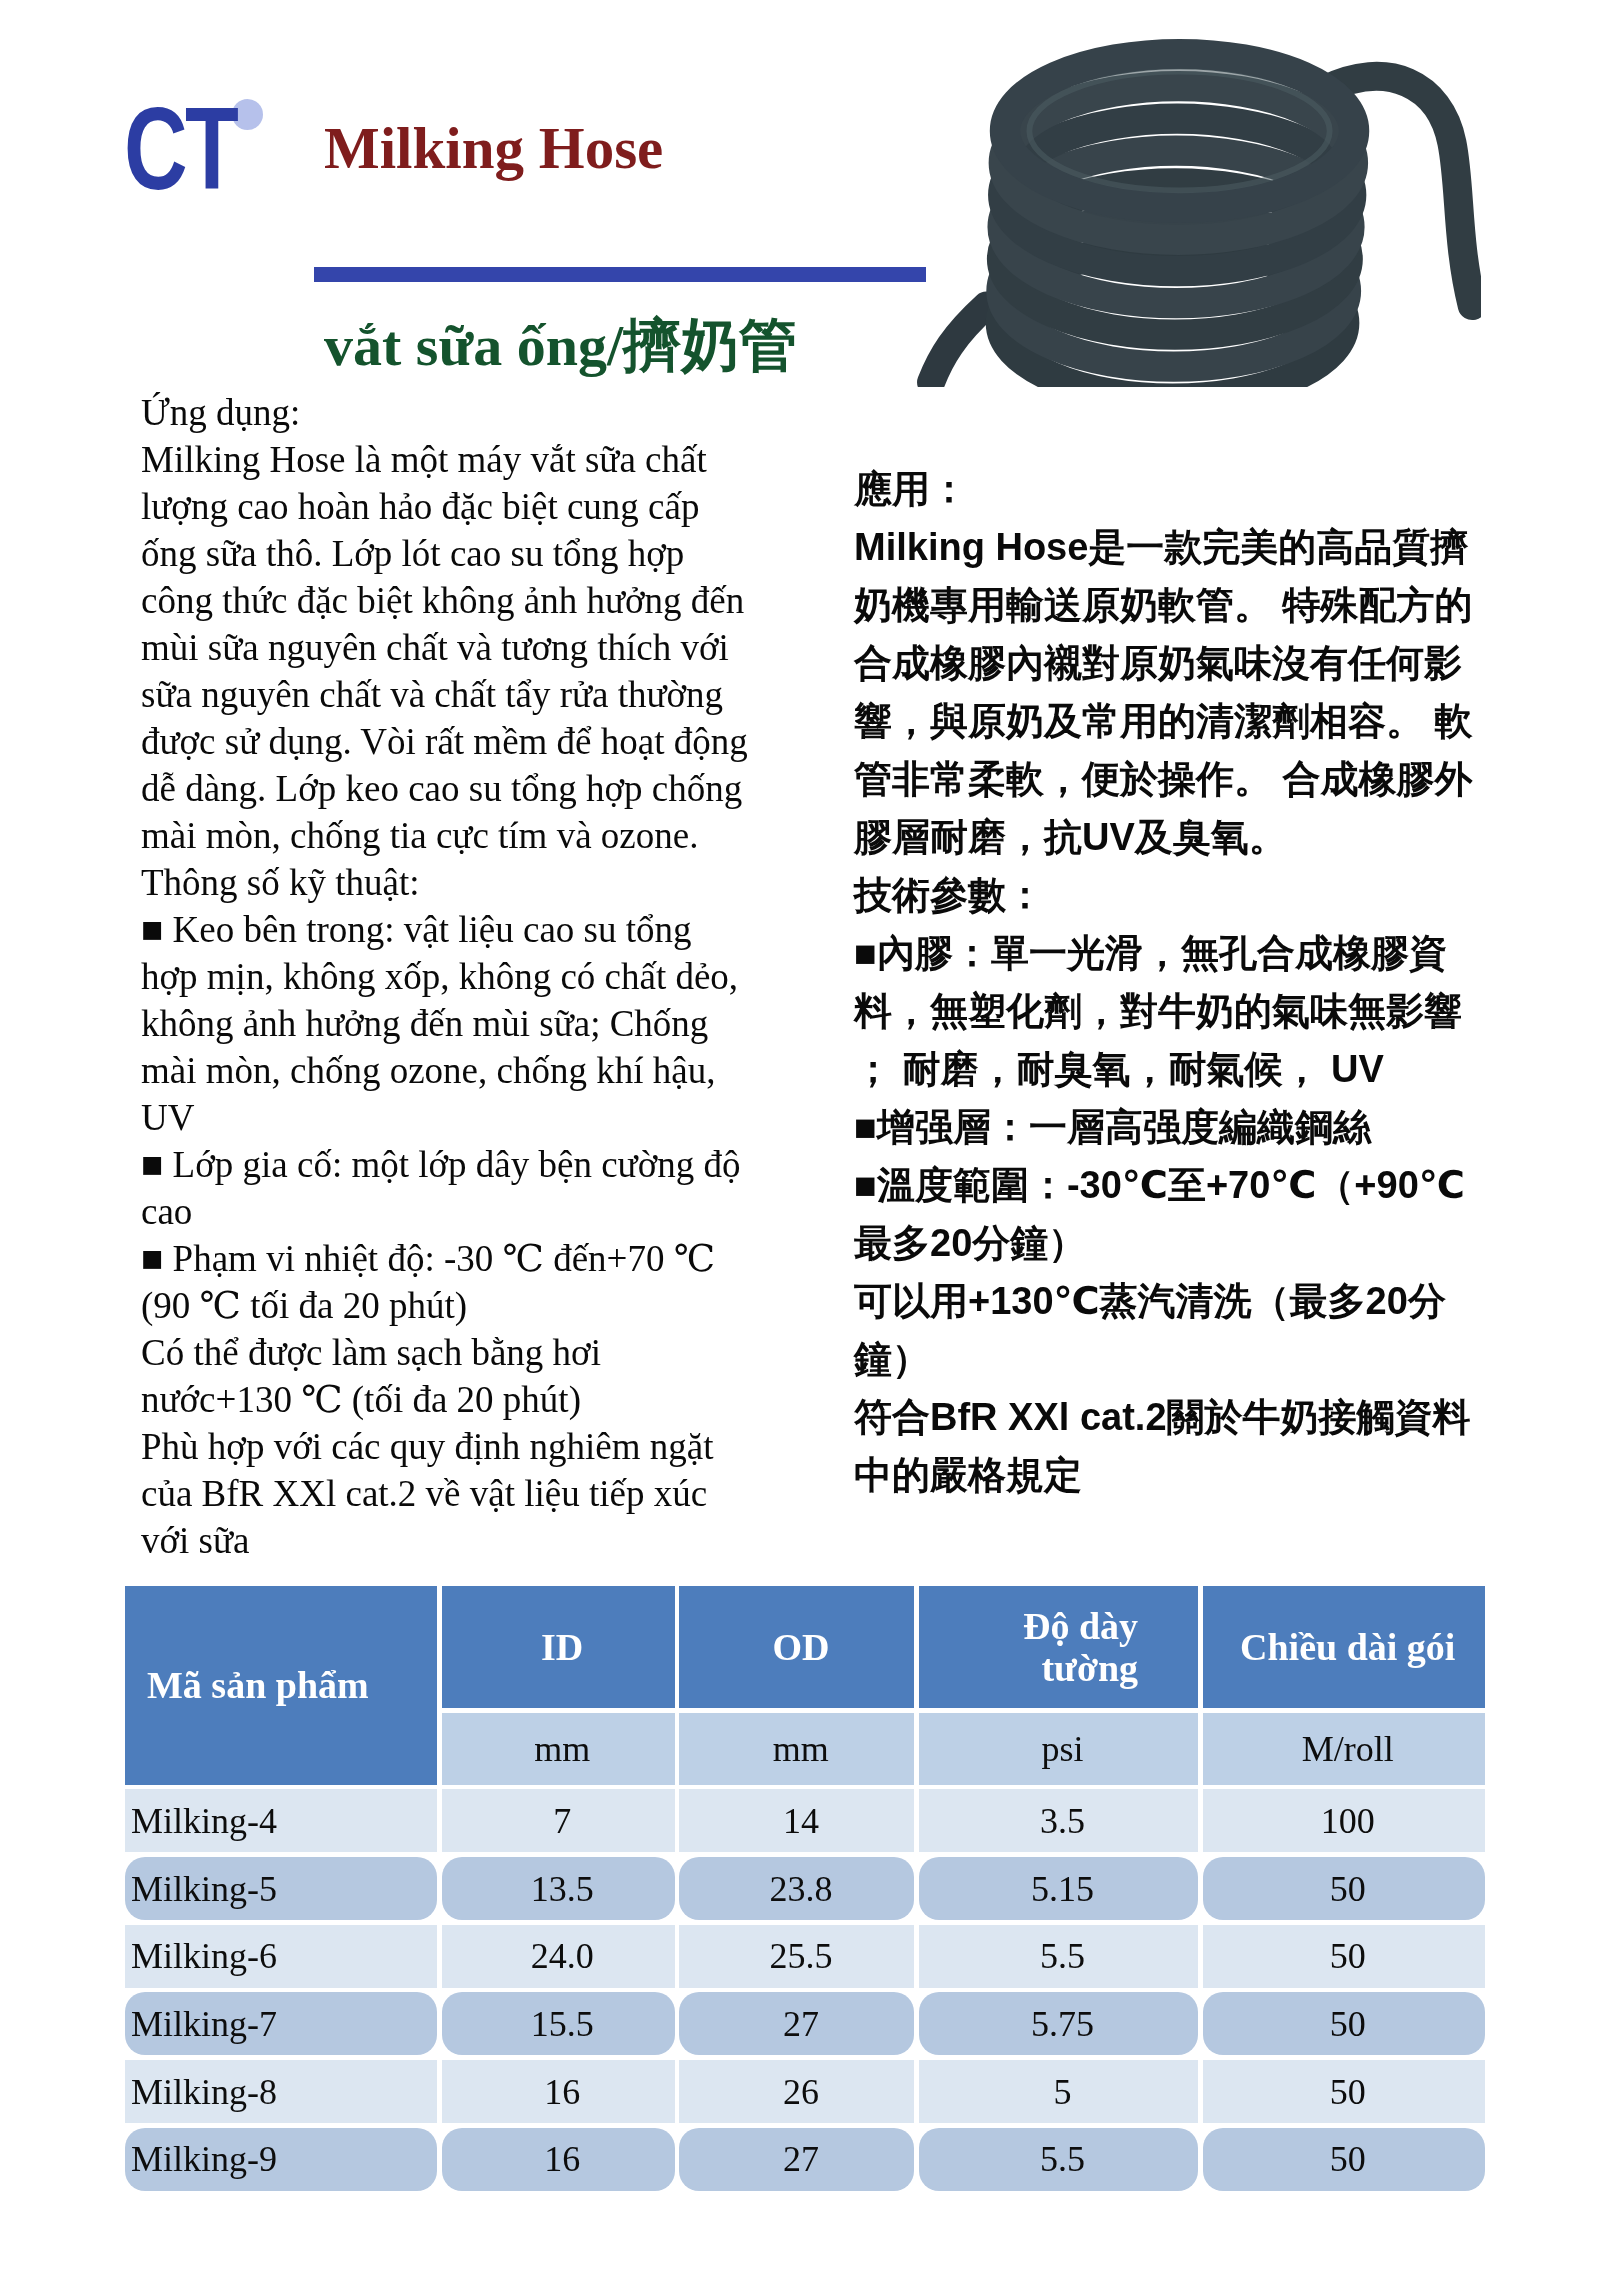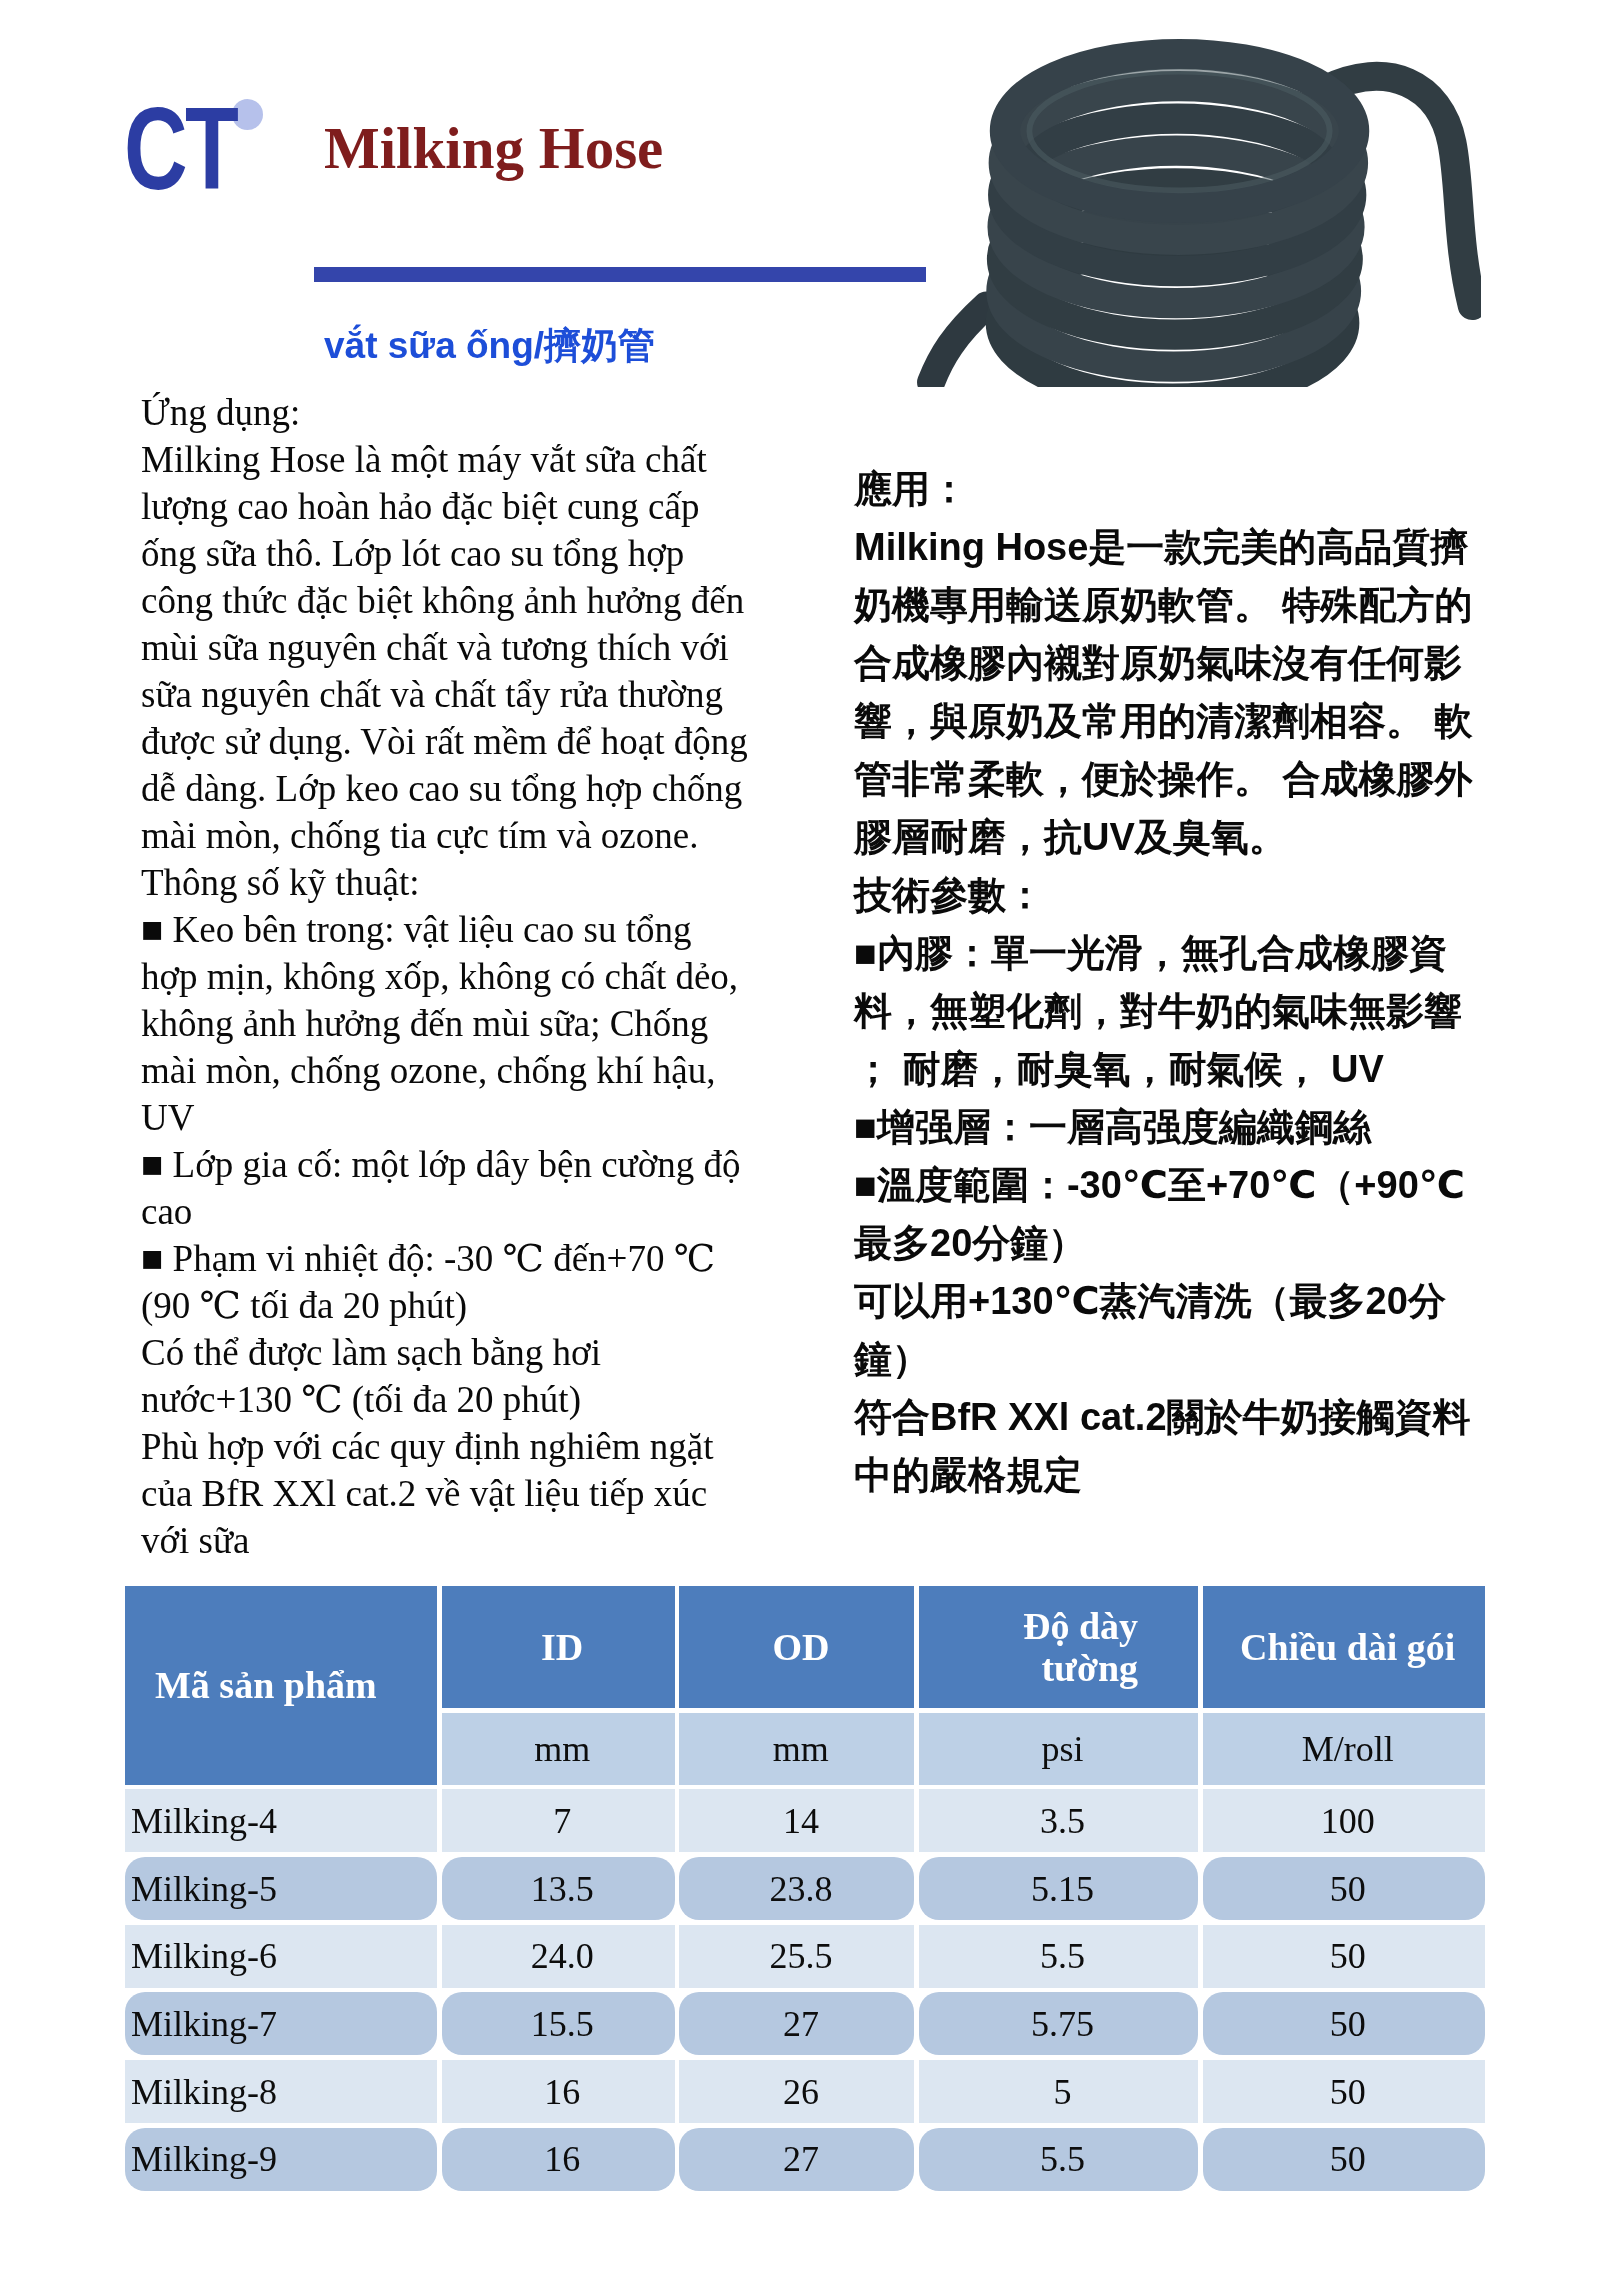--- a/index.html
+++ b/index.html
@@ -6,40 +6,40 @@
   body{width:1618px;height:2284px;position:relative;font-family:"Liberation Serif","DejaVu Serif",serif;color:#0d0d0d;}
   .abs{position:absolute;}
 
   
   .logo-dot{left:232px;top:99px;width:31px;height:31px;border-radius:50%;background:#b6c1eb;}
   .logo-ct{left:124px;top:91px;font-family:"Liberation Sans","DejaVu Sans",sans-serif;font-weight:bold;
            font-size:116px;line-height:116px;color:#2c3da3;letter-spacing:-3.5px;
            transform:scaleX(0.76);transform-origin:left top;}
   .doc-title{left:324px;top:116px;font-size:59px;line-height:64px;font-weight:600;color:#7f1d1d;}
   .title-rule{left:314px;top:267px;width:612px;height:15px;background:#3445ab;}
-  .doc-subtitle{left:324px;top:311px;font-size:37px;line-height:70px;font-weight:bold;color:#1d4ed8;
-                font-family:Liberation Sans, sans-serif;}
+  .doc-subtitle{left:324px;top:311px;font-size:58px;line-height:70px;font-weight:bold;color:#14532d;
+                font-family:Liberation Serif, serif;}
 
   
   .hose-wrap{left:899px;top:32px;width:582px;height:355px;}
 
   
   .vi-text{left:141px;top:389px;width:757px;font-size:37px;line-height:47px;white-space:pre-line;color:#0a0a0a;}
   .zh-text{left:854px;top:460px;width:768px;font-size:38px;line-height:58px;white-space:pre-line;
            font-family:"Liberation Sans","DejaVu Sans",sans-serif;font-weight:bold;color:#0a0a0a;}
 
   
   .spec-table{left:125px;top:1586px;display:grid;
       grid-template-columns:312px 233px 235px 279px 282px;
       grid-template-rows:122px 72px repeat(6,63px);
       gap:4.7px;background:#ffffff;}
   .cell{display:flex;align-items:center;justify-content:center;padding-left:8px;}
   .th{background:#4d7dbc;color:#ffffff;font-weight:bold;font-size:38px;text-align:center;}
   .th-wrap span{display:block;max-width:151px;text-align:right;line-height:42px;}
-  .th-product{grid-row:1/3;grid-column:1;justify-content:flex-start;padding-left:30px;box-sizing:border-box;}
+  .th-product{grid-row:1/3;grid-column:1;justify-content:flex-start;padding-left:22px;box-sizing:border-box;}
   .unit{background:#bdd0e6;font-size:36px;}
   .row-light{background:#dce6f1;}
   .row-dark{background:#b5c8e0;border-radius:20px;}
   .td{font-size:36px;}
   .td-name{justify-content:flex-start;padding-left:6px;box-sizing:border-box;}
 </style>
 </head>
 <body>
 
 <div class="abs logo-dot"></div>

